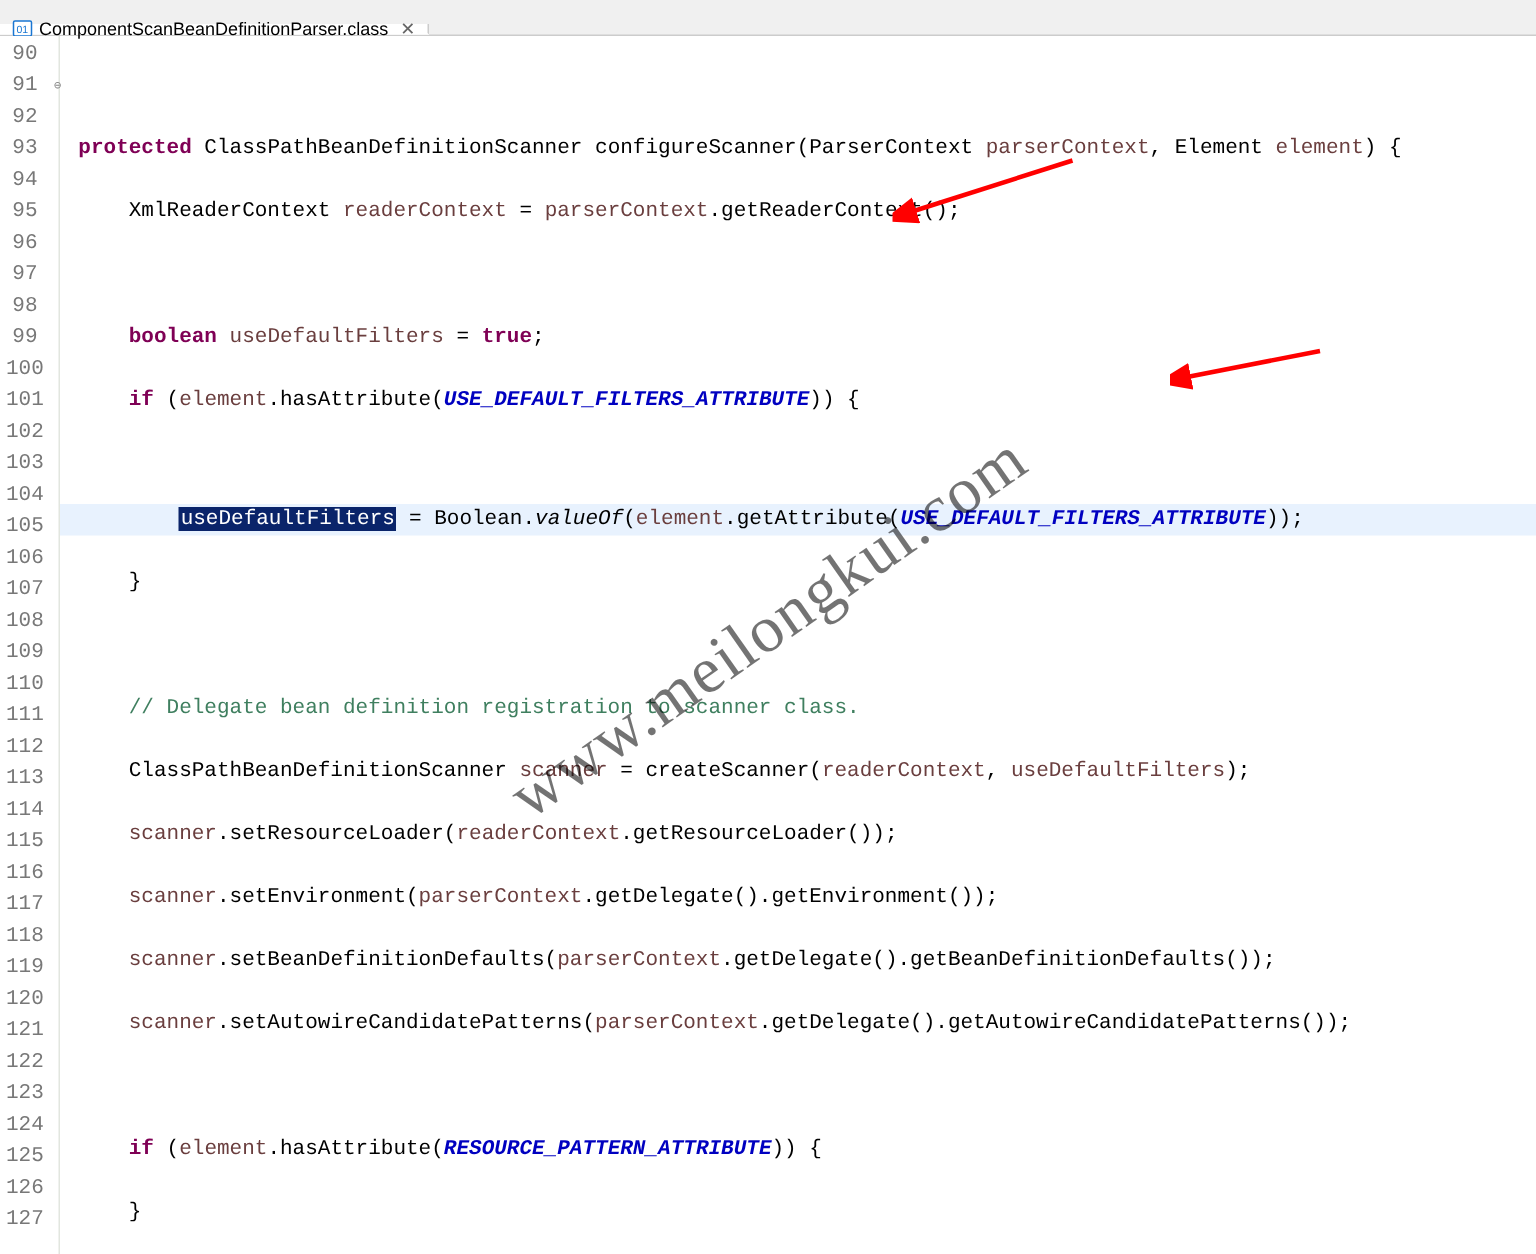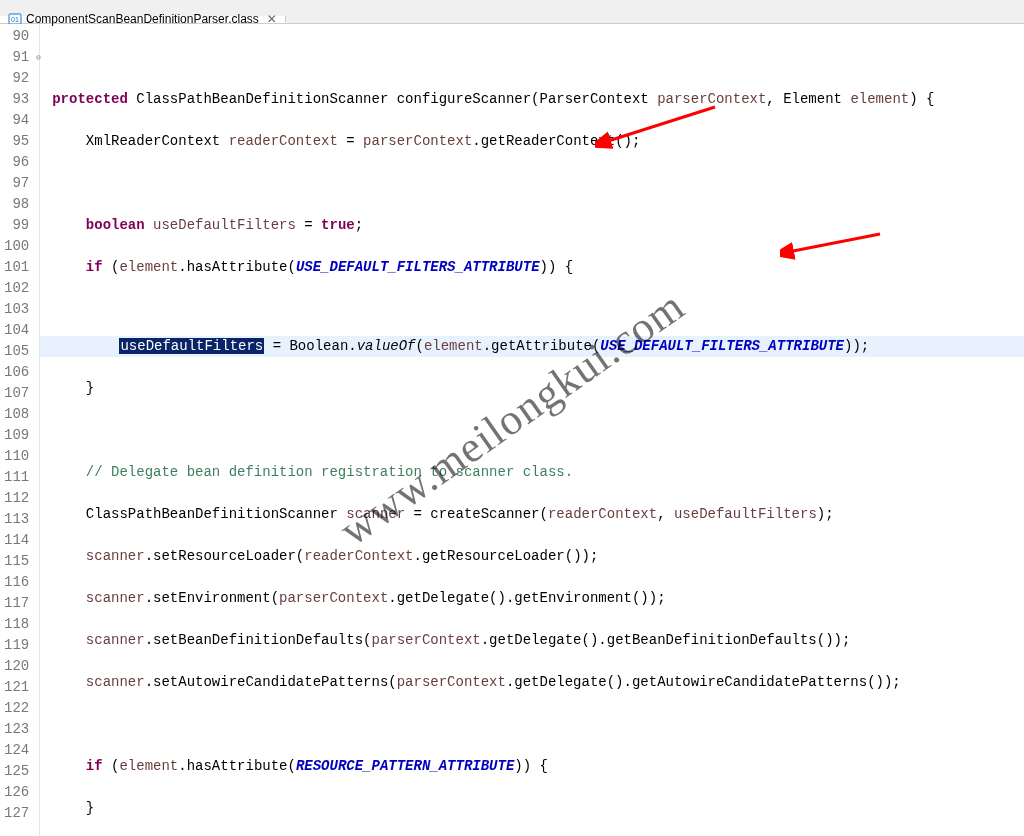--- a/index.html
+++ b/index.html
@@ -51,21 +51,21 @@
   .editor {
     display: flex;
     height: calc(100% - 24px);
     font-family: Consolas, "Courier New", monospace;
     font-size: 14px;
     line-height: 21px;
   }
   .gutter {
     background: #fff;
     color: #787878;
-    text-align: right;
+    text-align: center;
     padding: 2px 10px 2px 4px;
     border-right: 1px solid #e2e6df;
     user-select: none;
     min-width: 38px;
   }
   .gutter .ln { height: 21px; }
   .gutter .ovr { position: relative; }
   .gutter .ovr::after {
     content: "⊖";
     position: absolute;

